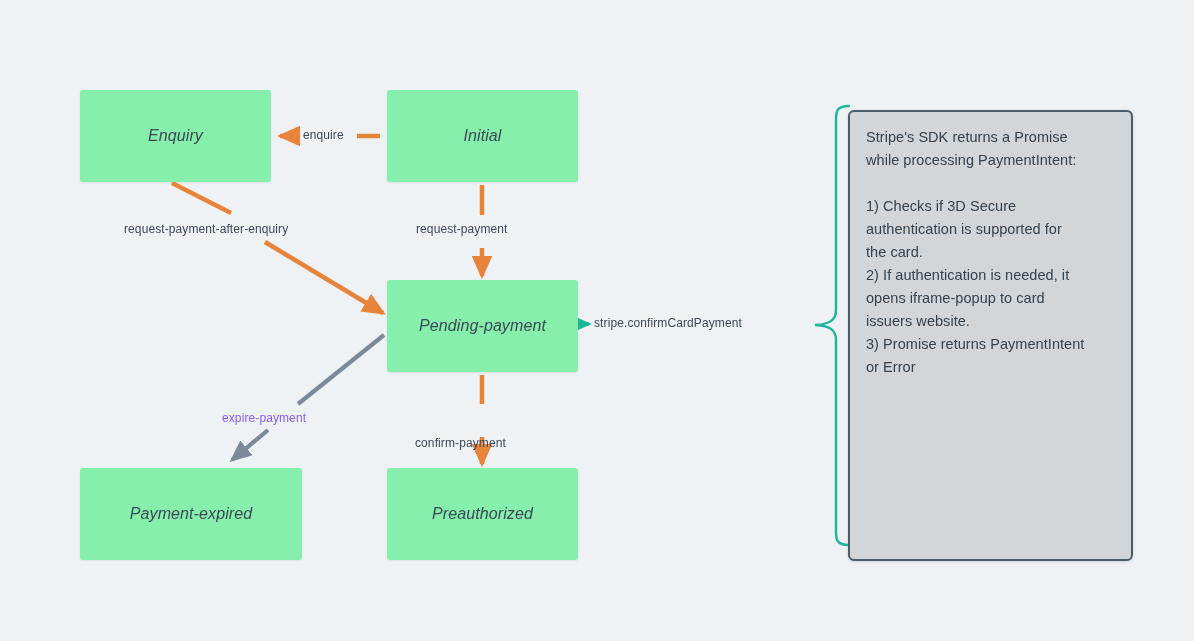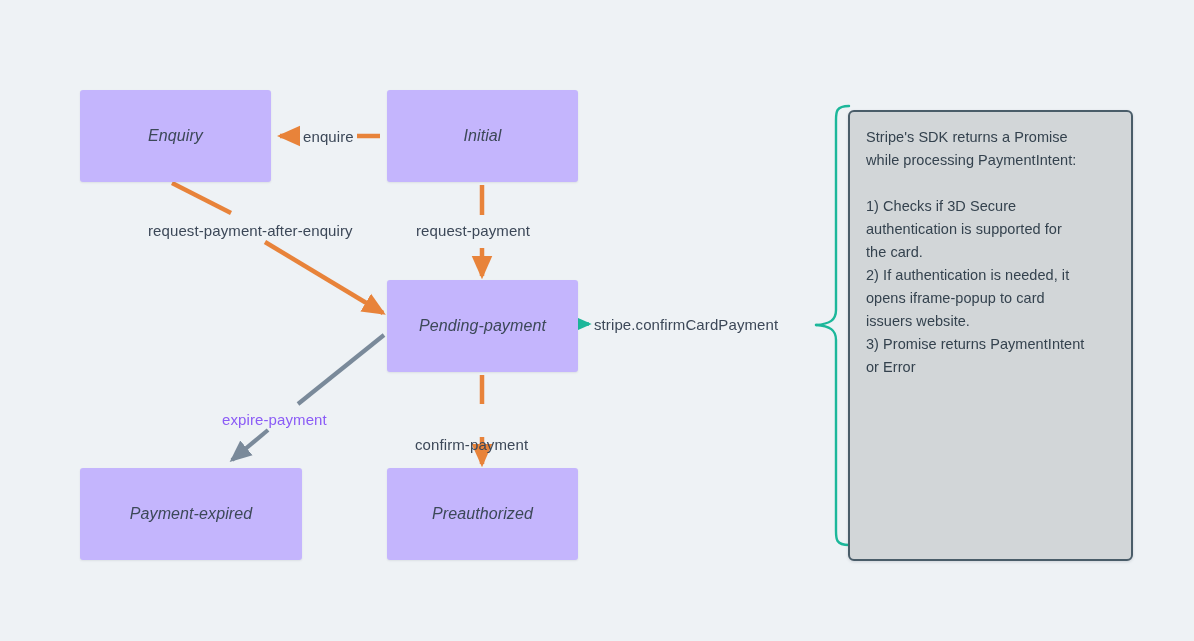--- a/index.html
+++ b/index.html
@@ -17,38 +17,38 @@
   }
   #canvas {
     position: absolute;
     left: 0;
     top: 0;
     width: 1194px;
     height: 641px;
   }
   .state-box {
     position: absolute;
-    background: #c4b5fd;
+    background: #86efac;
     border-radius: 3px;
     box-shadow: 0 1px 2px rgba(60,72,88,0.10);
     display: flex;
     align-items: center;
     justify-content: center;
     box-sizing: border-box;
   }
   .state-label {
     font-style: italic;
     font-size: 16px;
     color: #3c4858;
     letter-spacing: 0.1px;
     white-space: nowrap;
   }
   .edge-label {
     position: absolute;
-    font-size: 15px;
+    font-size: 12px;
     color: #3c4858;
     white-space: nowrap;
     letter-spacing: 0.1px;
     line-height: 1;
   }
   .edge-label.gray-label { color: #8b5cf6; }
   .note-box {
     position: absolute;
     background: #d2d6d8;
     border: 2px solid #4a5d69;
@@ -142,21 +142,21 @@
   </div>
 
   <div class="state-box" style="left:387px; top:468px; width:191px; height:92px;">
     <span class="state-label">Preauthorized</span>
   </div>
 
   <div class="edge-label" style="left:303px; top:129px;">enquire</div>
 
   <div class="edge-label" style="left:416px; top:223px;">request-payment</div>
 
-  <div class="edge-label" style="left:124px; top:223px;margin-left:24px;">request-payment-after-enquiry</div>
+  <div class="edge-label" style="left:124px; top:223px;">request-payment-after-enquiry</div>
 
   <div class="edge-label gray-label" style="left:222px; top:412px;">expire-payment</div>
 
   <div class="edge-label" style="left:415px; top:412px;margin-top:25px;">confirm-payment</div>
 
   <div class="edge-label" style="left:594px; top:317px;text-align:center;">stripe.confirmCardPayment</div>
 
   <div class="note-box" style="left:848px; top:99px; width:285px; height:451px;margin-top:11px;">
     <div class="note-text" style="left:16px; top:14px; width:255px;">Stripe's SDK returns a Promise
 while processing PaymentIntent:

